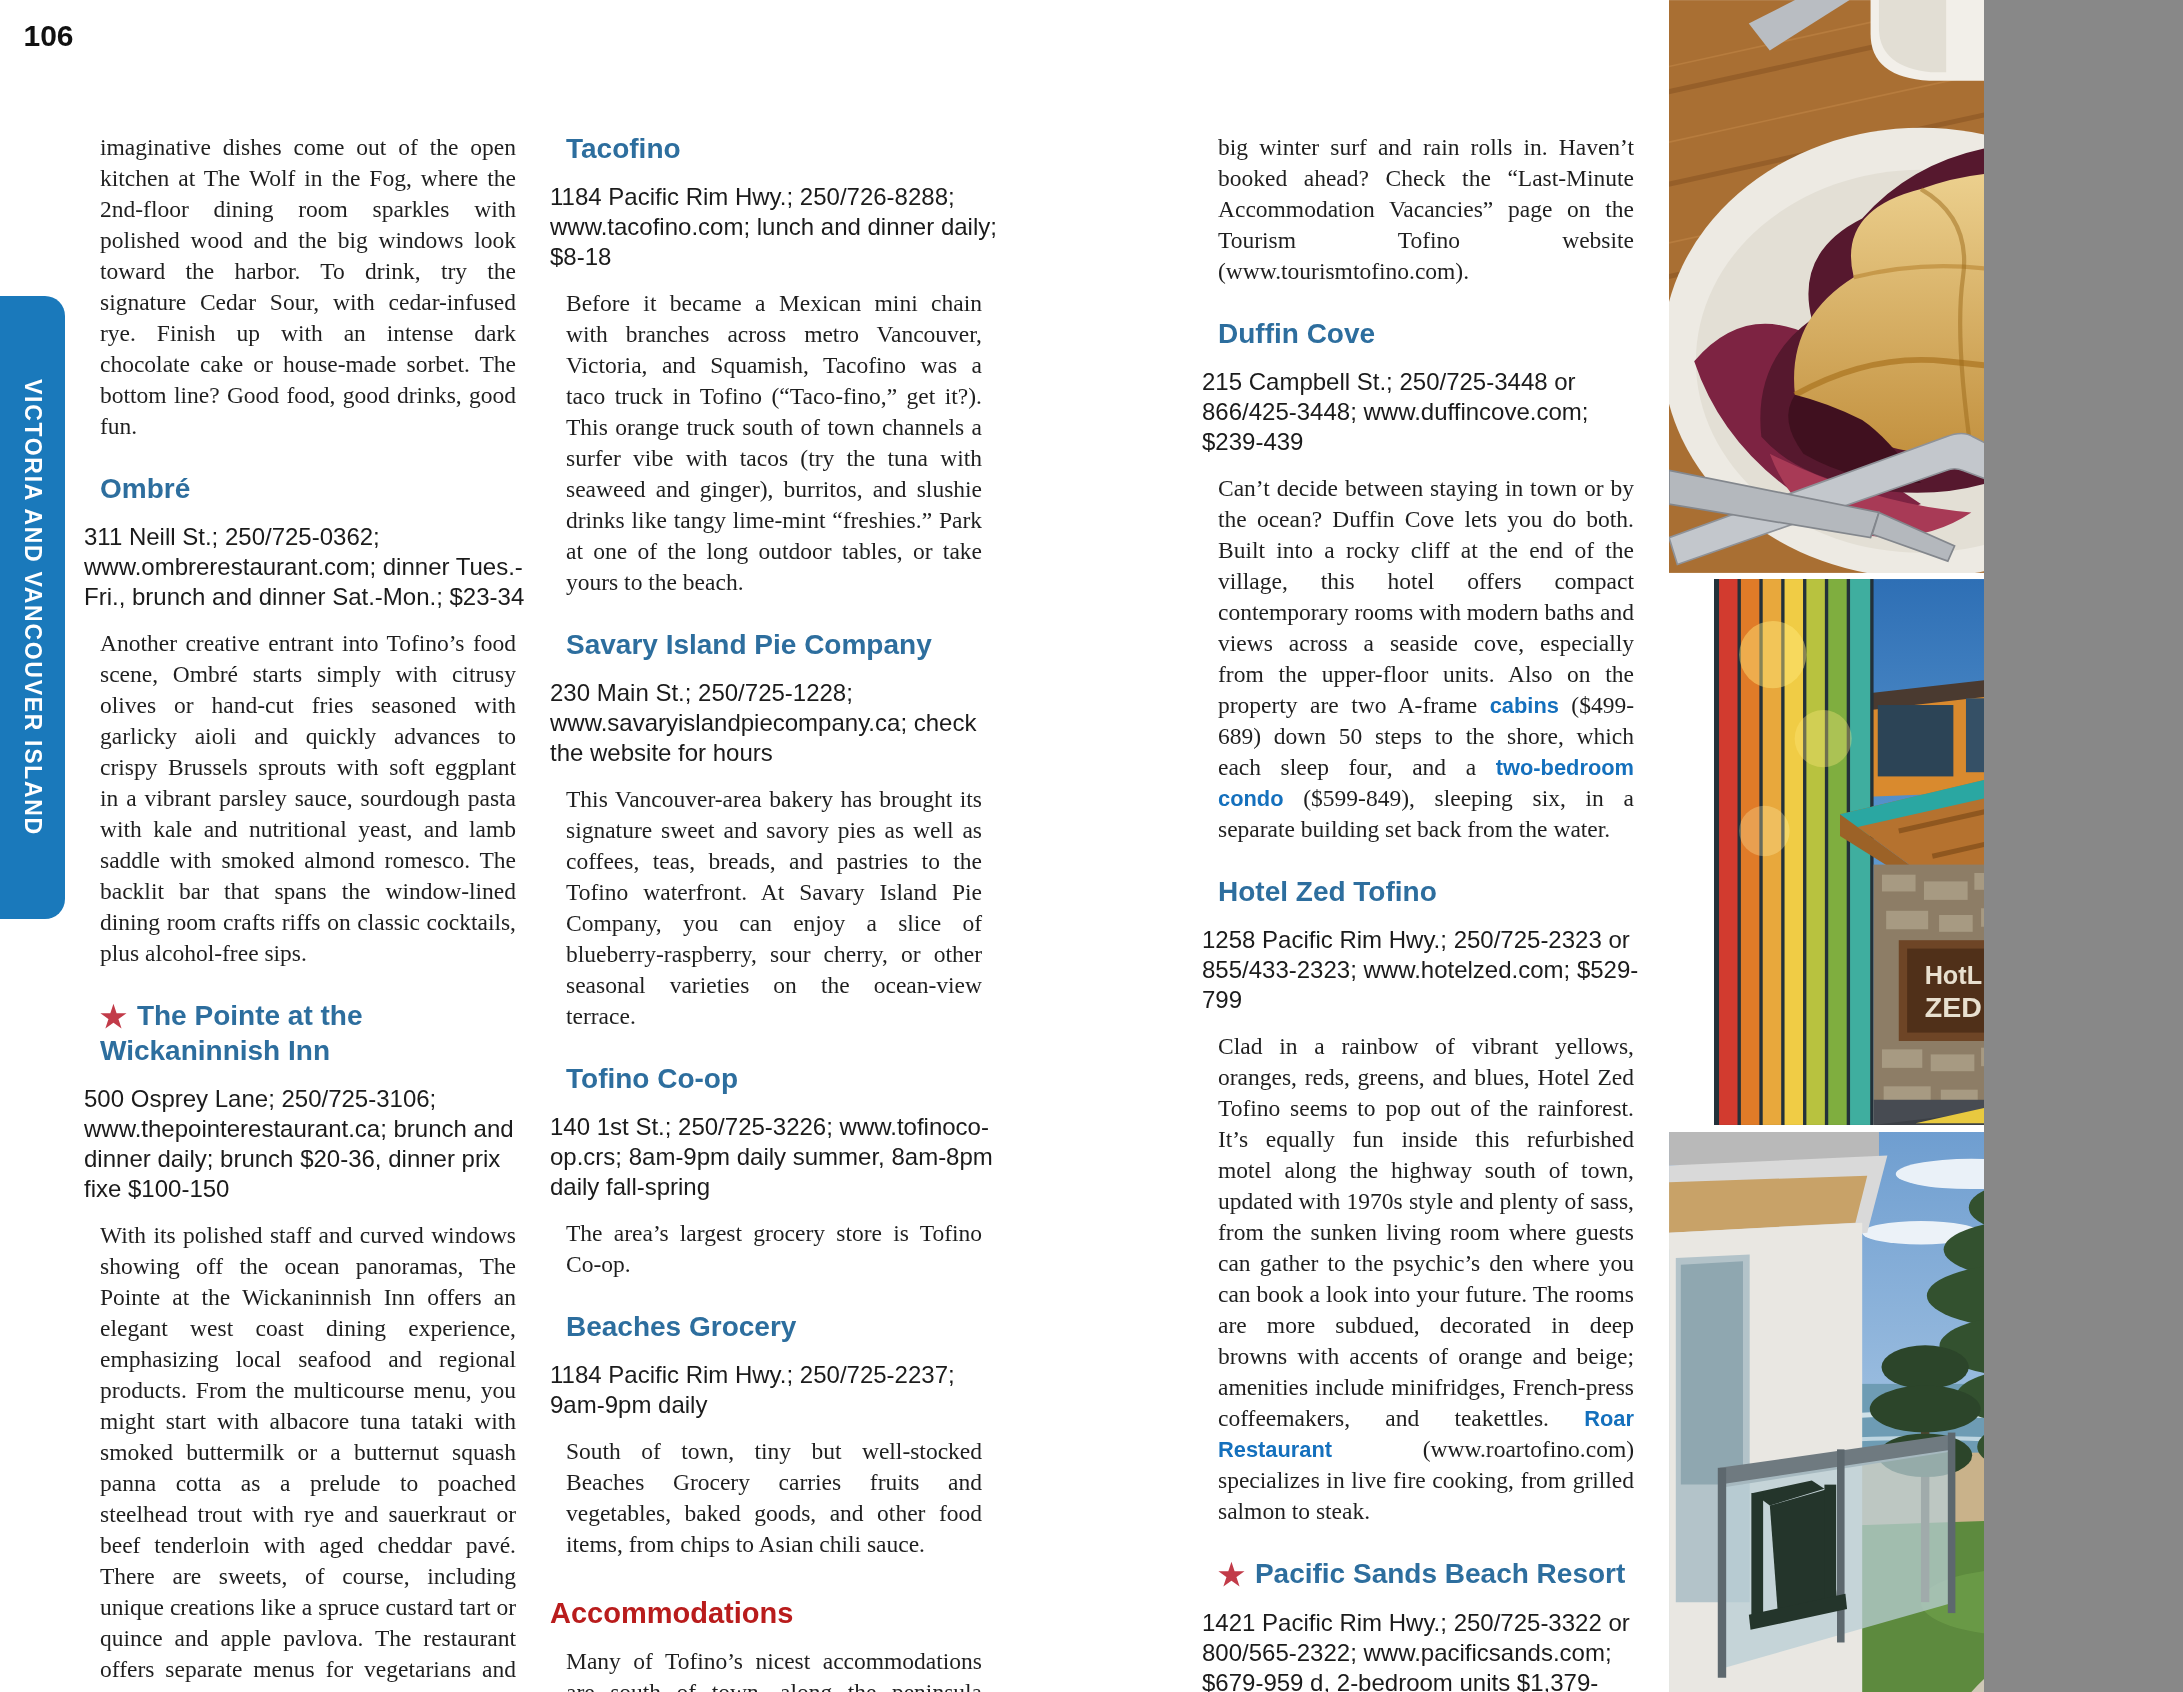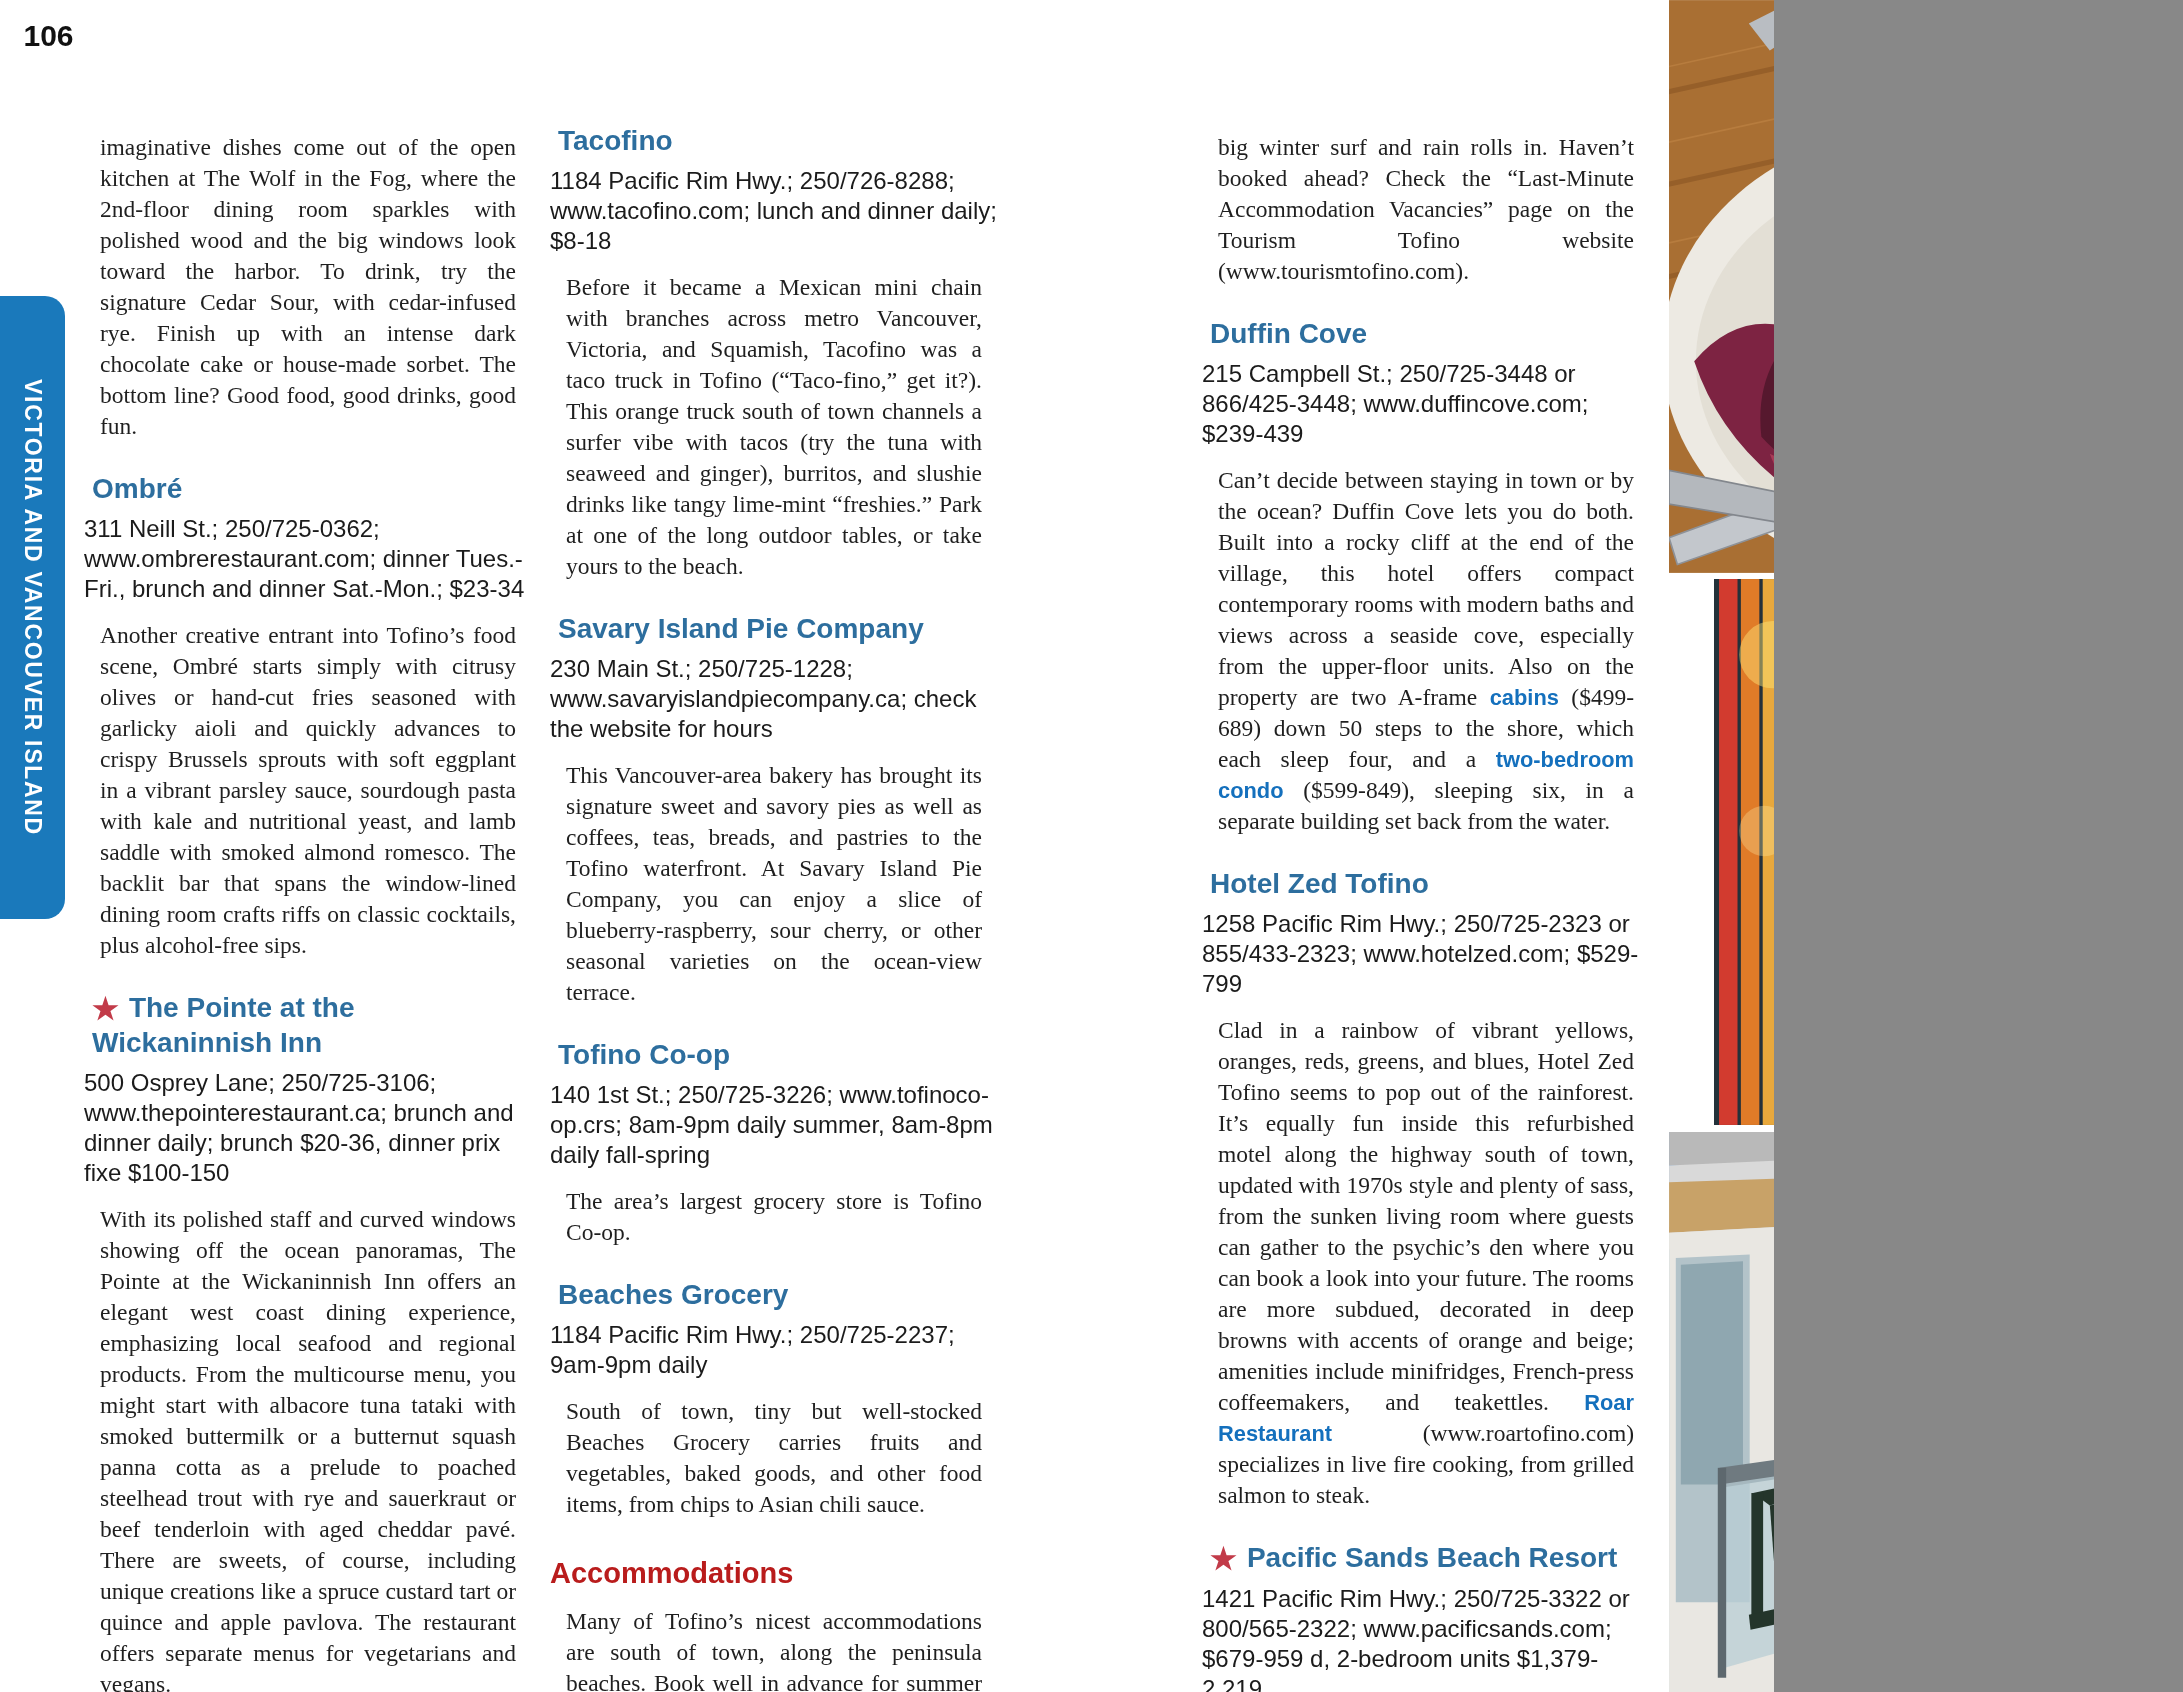--- a/index.html
+++ b/index.html
@@ -1,17 +1,17 @@
 <!DOCTYPE html>
 <html style="font-size:13.4px"><head>
 <meta charset="utf-8">
 <style>
   html,body{margin:0;padding:0;background:#888;}
   .page{
-    position:relative;width:1774px;height:1692px;background:#ffffff;
+    position:relative;width:1984px;height:1692px;background:#ffffff;
     overflow:hidden;font-family:"Liberation Sans",sans-serif;
   }
   .page-number{
     position:absolute;left:23.5px;top:18.5px;font-size:30px;font-weight:bold;color:#111;
   }
   .side-tab{
     position:absolute;left:0;top:296px;width:65px;height:623px;
     background:#1a79bb;border-radius:0 20px 20px 0;
     display:flex;align-items:center;justify-content:center;
   }
@@ -26,21 +26,21 @@
   p{margin:16px;}
   .body{
     font-family:"Liberation Serif",serif;font-size:23.5px;line-height:31px;color:#1f1f1f;
     text-align:justify;
   }
   .details{
     font-size:24px;line-height:30px;color:#1b1b1b;margin:3.4px 0 5px 0;text-align:left;
   }
   .listing{margin-top:30px;}
   .listing-name{
-    margin:8px;font-size:28px;line-height:34px;font-weight:bold;color:#2d6e9e;
+    margin:16px;font-size:28px;line-height:34px;font-weight:bold;color:#2d6e9e;
   }
   .star{
     color:#c23b49;font-size:30px;margin-right:10px;vertical-align:-1.7px;
   }
   .section-heading{
     margin:37px 0 5px 0;font-size:29px;font-weight:bold;color:#b91c1c;
   }
   .seg-link{
     font-family:"Liberation Sans",sans-serif;font-weight:bold;color:#1470bd;font-size:0.93em;
   }

